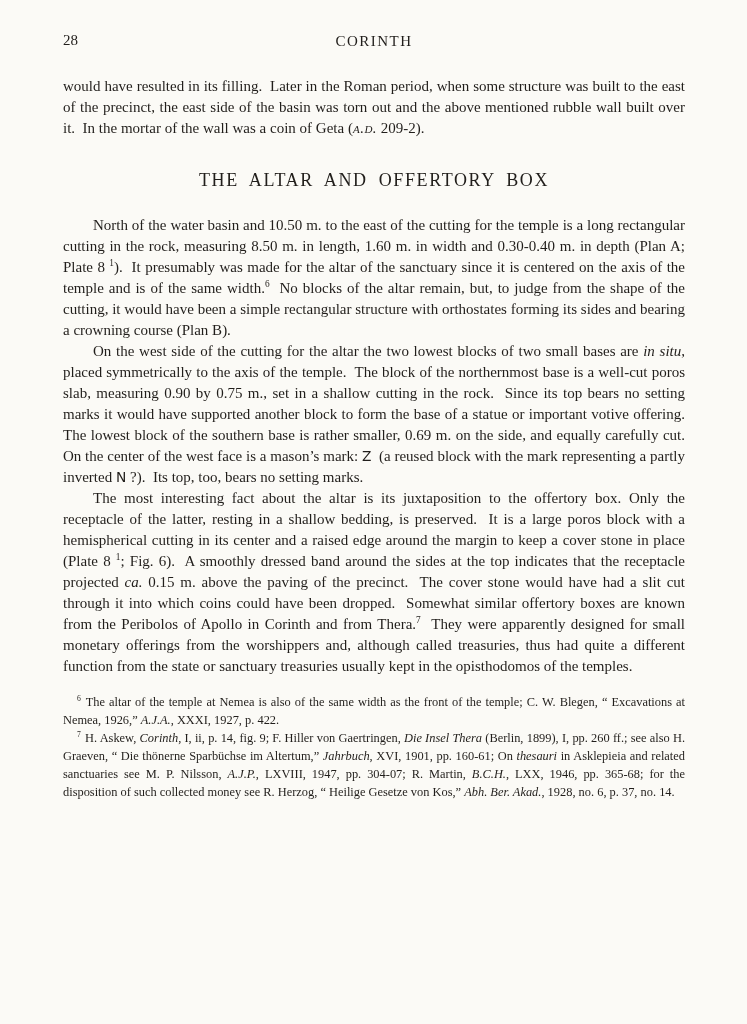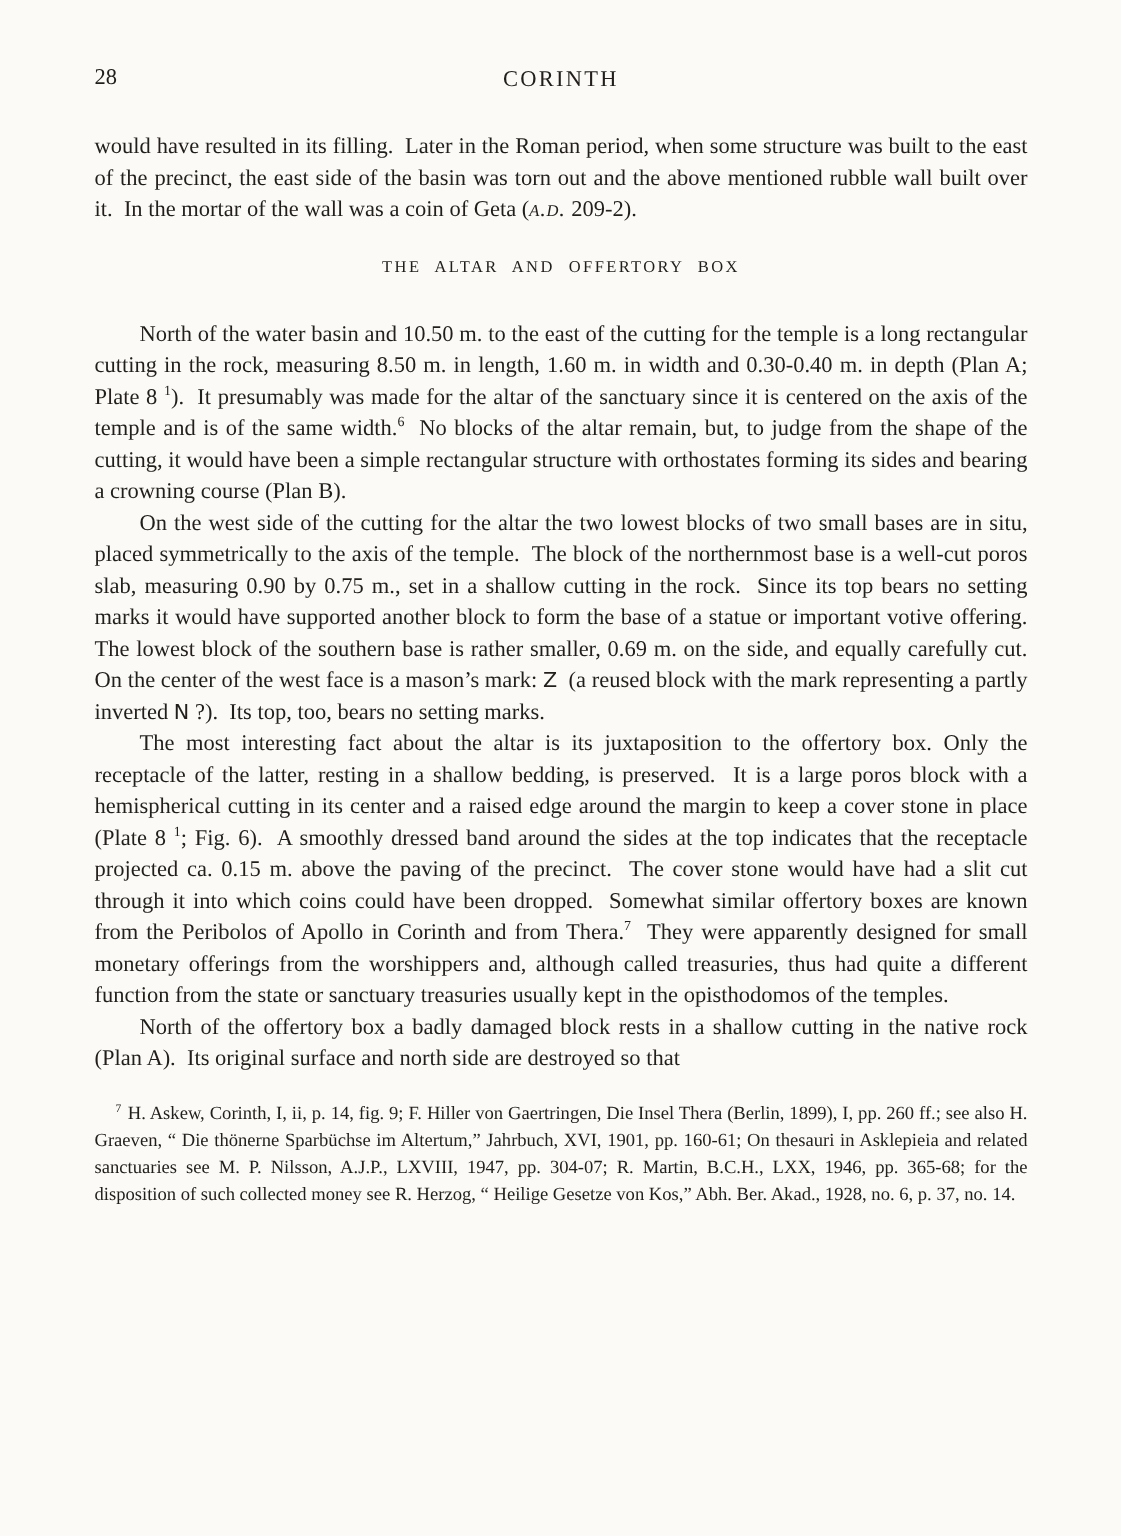--- a/index.html
+++ b/index.html
@@ -9,21 +9,21 @@
     background: #fbfaf6;
   }
   body {
     font-family: "Liberation Serif", "DejaVu Serif", serif;
     color: #211e1b;
   }
   .page {
     position: relative;
     width: 747px;
     height: 1024px;
-    padding: 44px 62px 30px 63px;
+    padding: 32px 62px 30px 63px;
     background: #fbfaf6;
     overflow: hidden;
   }
   .page-header {
     position: relative;
     height: 20px;
     margin-bottom: 24px;
     text-align: center;
   }
   .page-number {
@@ -40,28 +40,28 @@
     text-align: justify;
     font-size: 15px;
     line-height: 21px;
   }
   .para {
     white-space: pre-wrap;
     text-align: justify;
   }
   .para.indent { text-indent: 30px; }
   .section-heading {
-    font-size: 11px;
+    font-size: 18px;
     font-weight: normal;
     text-align: center;
     letter-spacing: 1.6px;
     word-spacing: 5px;
-    margin: 17px 0 24px 0;
+    margin: 31px 0 24px 0;
   }
-  .italic { }
+  .italic { font-style: italic; }
   .smallcaps { font-variant: small-caps; letter-spacing: 0.5px; font-style: italic; }
   .mason-mark { font-family: "DejaVu Sans", sans-serif; font-size: 0.92em; }
   sup {
     font-size: 0.62em;
     vertical-align: super;
     line-height: 0;
   }
   .footnotes {
     margin-top: 16px;
     font-size: 12.4px;
@@ -82,19 +82,19 @@
     <span class="page-number">28</span>
     <span class="running-header">CORINTH</span>
   </header>
 
   <main class="page-body">
       <p class="para"><span>would have resulted in its filling.  Later in the Roman period, when some structure was built to the east of the precinct, the east side of the basin was torn out and the above mentioned rubble wall built over it.  In the mortar of the wall was a coin of Geta (</span><span class="smallcaps">a.d.</span><span> 209-2).</span></p>
       <h2 class="section-heading">THE ALTAR AND OFFERTORY BOX</h2>
       <p class="para indent"><span>North of the water basin and 10.50 m. to the east of the cutting for the temple is a long rectangular cutting in the rock, measuring 8.50 m. in length, 1.60 m. in width and 0.30-0.40 m. in depth (Plan A; Plate 8 </span><sup>1</sup><span>).  It presumably was made for the altar of the sanctuary since it is centered on the axis of the temple and is of the same width.</span><sup>6</sup><span>  No blocks of the altar remain, but, to judge from the shape of the cutting, it would have been a simple rectangular structure with orthostates forming its sides and bearing a crowning course (Plan B).</span></p>
       <p class="para indent"><span>On the west side of the cutting for the altar the two lowest blocks of two small bases are </span><span class="italic">in situ</span><span>, placed symmetrically to the axis of the temple.  The block of the northernmost base is a well-cut poros slab, measuring 0.90 by 0.75 m., set in a shallow cutting in the rock.  Since its top bears no setting marks it would have supported another block to form the base of a statue or important votive offering.  The lowest block of the southern base is rather smaller, 0.69 m. on the side, and equally carefully cut.  On the center of the west face is a mason’s mark: </span><span class="mason-mark">Z</span><span>  (a reused block with the mark representing a partly inverted </span><span class="mason-mark">N</span><span> ?).  Its top, too, bears no setting marks.</span></p>
       <p class="para indent"><span>The most interesting fact about the altar is its juxtaposition to the offertory box. Only the receptacle of the latter, resting in a shallow bedding, is preserved.  It is a large poros block with a hemispherical cutting in its center and a raised edge around the margin to keep a cover stone in place (Plate 8 </span><sup>1</sup><span>; Fig. 6).  A smoothly dressed band around the sides at the top indicates that the receptacle projected </span><span class="italic">ca.</span><span> 0.15 m. above the paving of the precinct.  The cover stone would have had a slit cut through it into which coins could have been dropped.  Somewhat similar offertory boxes are known from the Peribolos of Apollo in Corinth and from Thera.</span><sup>7</sup><span>  They were apparently designed for small monetary offerings from the worshippers and, although called treasuries, thus had quite a different function from the state or sanctuary treasuries usually kept in the opisthodomos of the temples.</span></p>
-      <p class="para indent"><span>North of the offertory box a badly damaged block rests in a shallow cutting in the native rock (Plan A).  Its original surface and north side are destroyed so that</span></p>
     </main>
 
   <section class="footnotes">
+      <p class="footnote"><sup class="fn-marker">6</sup><span> The altar of the temple at Nemea is also of the same width as the front of the temple; C. W. Blegen, “ Excavations at Nemea, 1926,” </span><span class="italic">A.J.A.</span><span>, XXXI, 1927, p. 422.</span></p>
       <p class="footnote"><sup class="fn-marker">7</sup><span> H. Askew, </span><span class="italic">Corinth</span><span>, I, ii, p. 14, fig. 9; F. Hiller von Gaertringen, </span><span class="italic">Die Insel Thera</span><span> (Berlin, 1899), I, pp. 260 ff.; see also H. Graeven, “ Die thönerne Sparbüchse im Altertum,” </span><span class="italic">Jahrbuch</span><span>, XVI, 1901, pp. 160-61; On </span><span class="italic">thesauri</span><span> in Asklepieia and related sanctuaries see M. P. Nilsson, </span><span class="italic">A.J.P.</span><span>, LXVIII, 1947, pp. 304-07; R. Martin, </span><span class="italic">B.C.H.</span><span>, LXX, 1946, pp. 365-68; for the disposition of such collected money see R. Herzog, “ Heilige Gesetze von Kos,” </span><span class="italic">Abh. Ber. Akad.</span><span>, 1928, no. 6, p. 37, no. 14.</span></p>
     </section>
 </div>
 
 </body></html>

